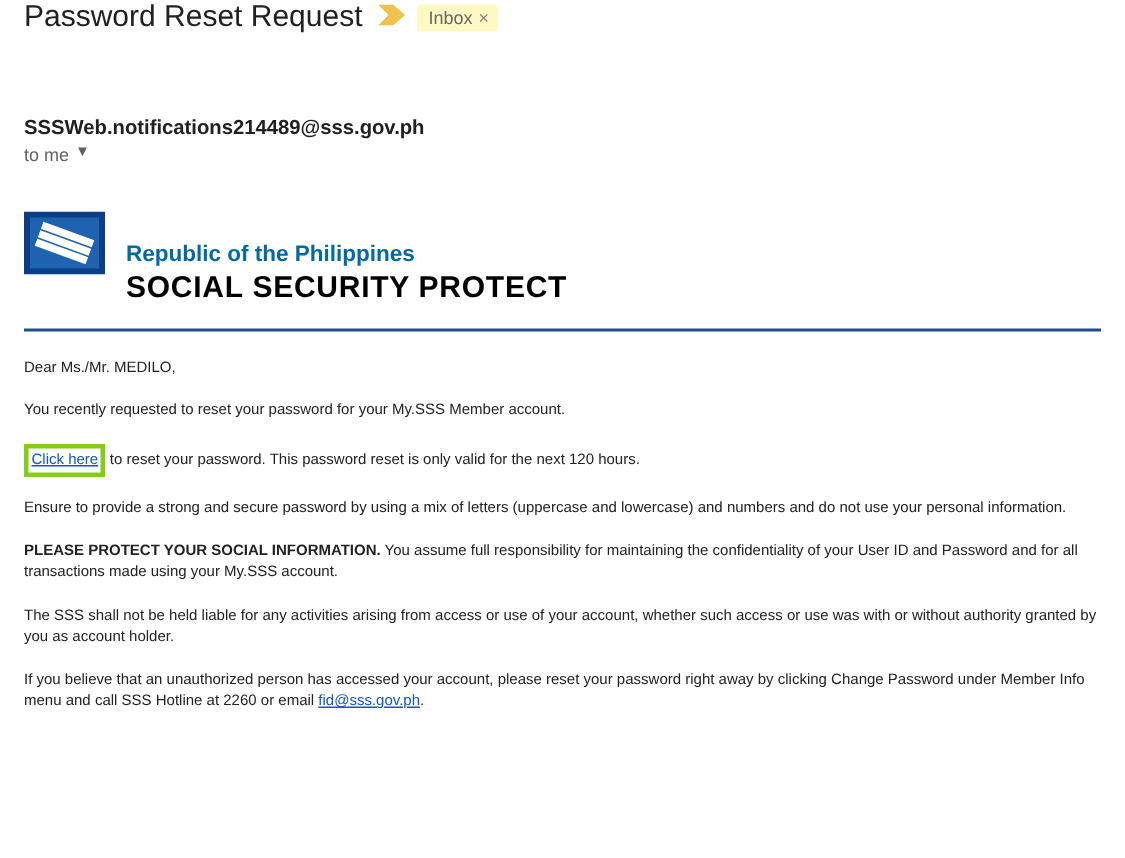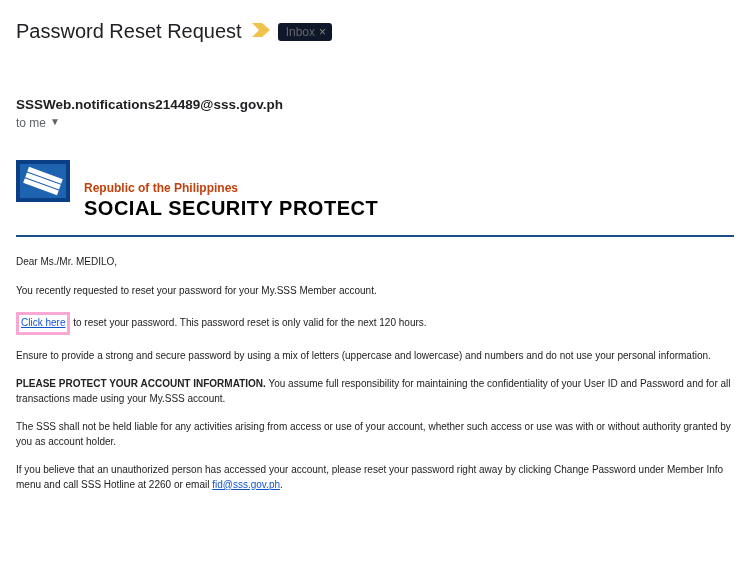--- a/index.html
+++ b/index.html
@@ -6,38 +6,38 @@
     margin: 0;
     padding: 0;
     width: 750px;
     font-family: Arial, Helvetica, sans-serif;
     color: #222;
     background: #fff;
   }
   .header-row {
     display: flex;
     align-items: center;
-    padding: 20px 16px 4px 16px;
+    padding: 0 16px 4px 16px;
   }
   .subject {
     font-size: 20px;
     color: #202124;
     font-weight: 400;
     margin-right: 10px;
   }
   .important-marker {
     color: #f7cb4d;
     font-size: 14px;
     margin-right: 8px;
     display: inline-block;
   }
   .inbox-label {
     display: inline-flex;
     align-items: center;
-    background: #0f172a;
+    background: #fef9c3;
     color: #666;
     font-size: 12px;
     padding: 2px 6px 2px 8px;
     border-radius: 3px;
   }
   .inbox-label .close {
     margin-left: 4px;
     font-size: 12px;
     color: #888;
     cursor: pointer;
@@ -73,23 +73,23 @@
     margin-top: 4px;
   }
   .sss-logo {
     width: 54px;
     height: 42px;
   }
   .org-text {
     line-height: 1.25;
   }
   .repub {
-    font-size: 12px;
+    font-size: 15px;
     font-weight: bold;
-    color: #c2410c;
+    color: #0369a1;
     margin-top: 37px;
   }
   .org-name {
     font-size: 20px;
     font-weight: bold;
     letter-spacing: 0.5px;
     color: #000;
   }
   .divider {
     border: none;
@@ -102,21 +102,21 @@
     line-height: 1.45;
   }
   .email-body p {
     margin: 0 0 14px 0;
   }
   .click-here {
     color: #1155cc;
     text-decoration: underline;
   }
   .highlight-box {
-    border: 3px solid #f9a8d4;
+    border: 3px solid #84cc16;
     padding: 1px 2px 1px 2px;
     display: inline-block;
   }
   .protect {
     font-weight: bold;
   }
   a.inline-link {
     color: #1155cc;
     text-decoration: underline;
   }
@@ -172,21 +172,21 @@
 
     <p>You recently requested to reset your password for your My.SSS Member account.</p>
 
     <p>
       <span class="highlight-box"><a href="#" class="click-here">Click here</a></span><span> to reset your password. This password reset is only valid for the next 120 hours.</span>
     </p>
 
     <p>Ensure to provide a strong and secure password by using a mix of letters (uppercase and lowercase) and numbers and do not use your personal information.</p>
 
     <p>
-      <span class="protect">PLEASE PROTECT YOUR ACCOUNT INFORMATION.</span><span> You assume full responsibility for maintaining the confidentiality of your User ID and Password and for all transactions made using your My.SSS account.</span>
+      <span class="protect">PLEASE PROTECT YOUR SOCIAL INFORMATION.</span><span> You assume full responsibility for maintaining the confidentiality of your User ID and Password and for all transactions made using your My.SSS account.</span>
     </p>
 
     <p>The SSS shall not be held liable for any activities arising from access or use of your account, whether such access or use was with or without authority granted by you as account holder.</p>
 
 
     <p>
       <span>If you believe that an unauthorized person has accessed your account, please reset your password right away by clicking Change Password under Member Info menu and call SSS Hotline at 2260 or email </span><a href="#" class="inline-link">fid@sss.gov.ph</a><span>.</span>
     </p>
 
   </div>

